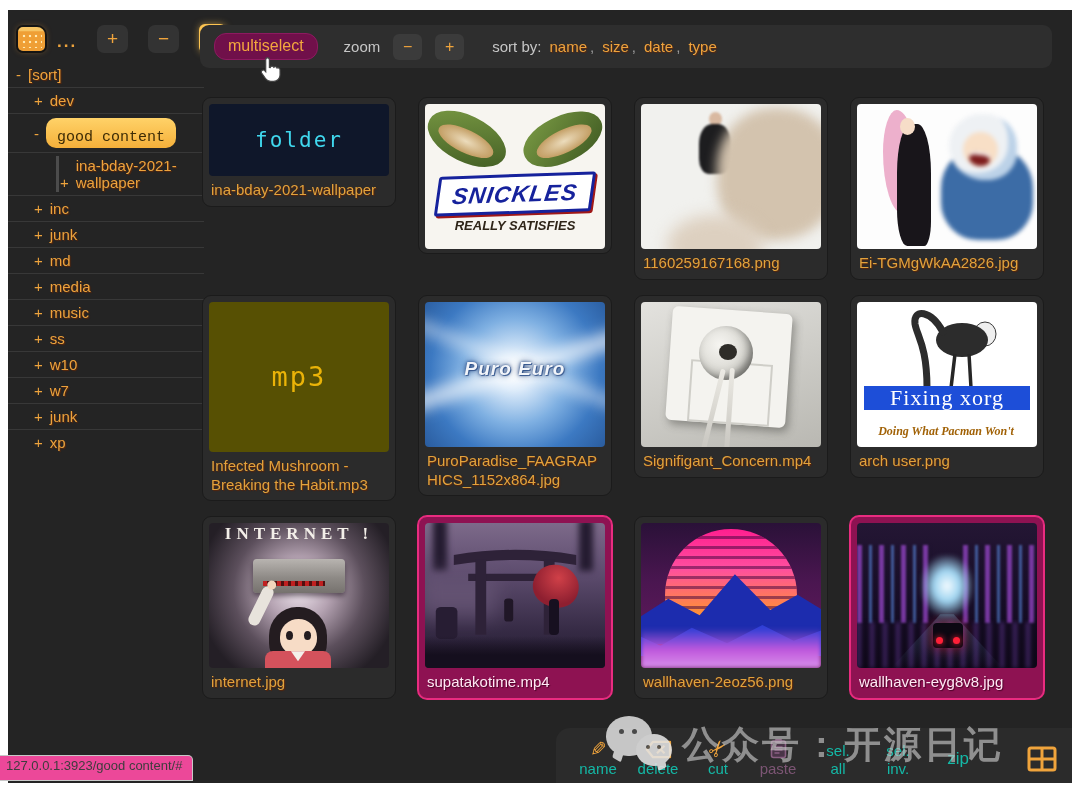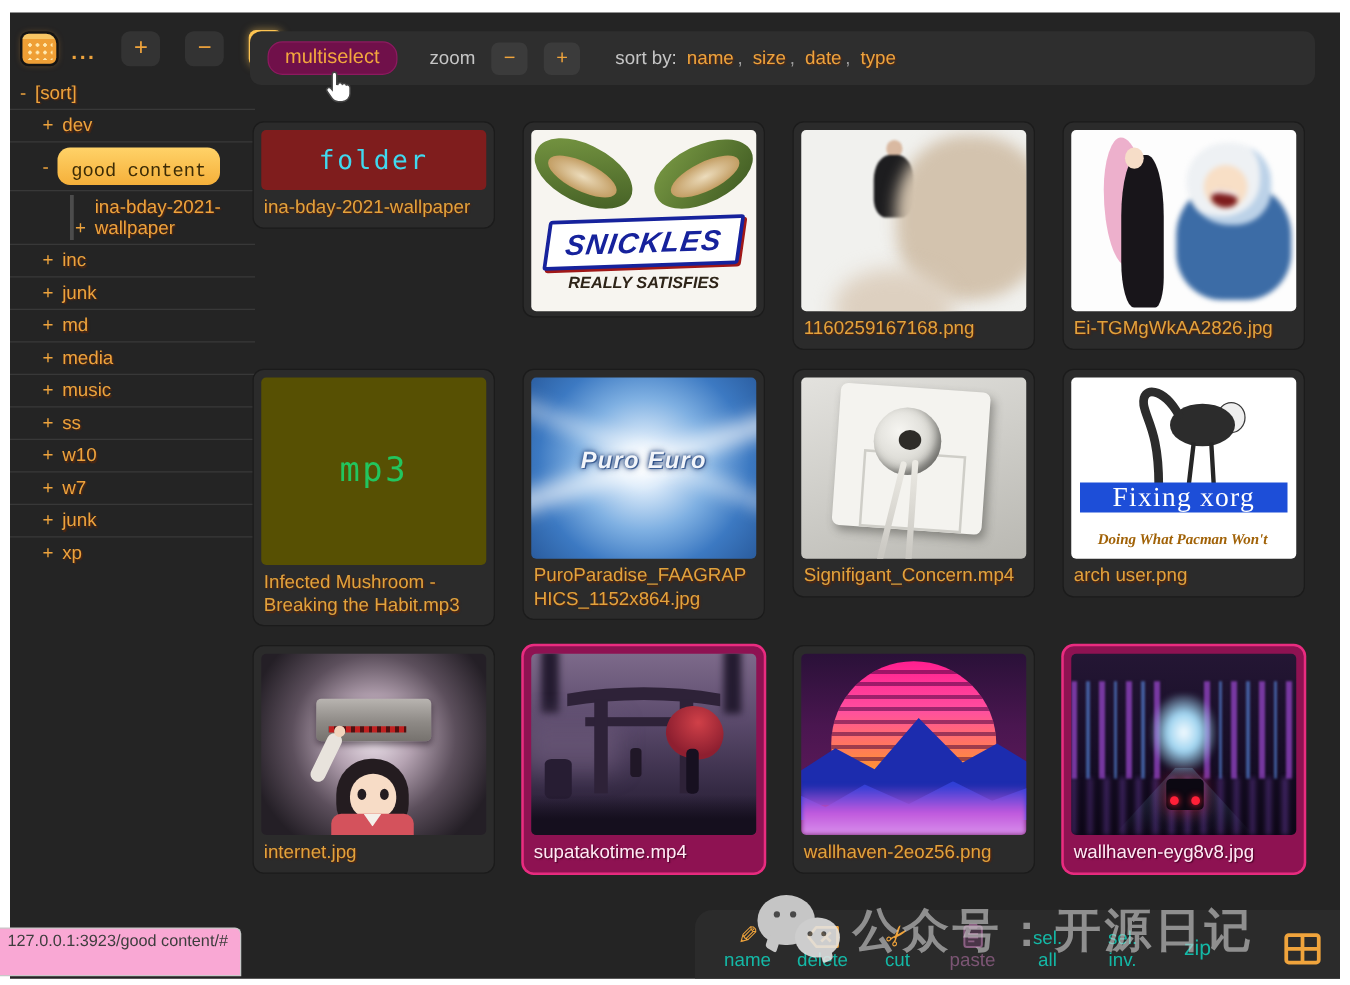--- a/index.html
+++ b/index.html
@@ -51,24 +51,24 @@
   .grid{position:absolute;left:194px;top:87px;display:grid;grid-template-columns:repeat(4,194px);
         column-gap:22px;row-gap:15px;align-items:start;}
   .card{background:#2b2b2b;border:1px solid #1b1b1b;border-radius:9px;padding:6px 6px 4px;box-sizing:border-box;}
   .card.sel{background:#8e1252;border-color:#ea2c80;box-shadow:0 0 0 1px #ea2c80;}
   .flabel{font-size:15px;color:#e2a23c;padding:5px 2px 2px;line-height:1.25;word-break:break-word;
           text-shadow:1px 1px 1px rgba(100,35,0,.8);}
   .card.sel .flabel{color:#ffe9f4;text-shadow:1px 1px 1px rgba(70,0,35,.9);}
   .thumb{width:180px;height:145px;border-radius:4px;overflow:hidden;position:relative;margin:0 auto;}
 
   
-  .t-folder{height:48px;background:#7f1d1d;display:flex;align-items:center;justify-content:center;}
+  .t-folder{height:72px;background:#0f172a;display:flex;align-items:center;justify-content:center;}
   .t-folder span{font-family:"DejaVu Sans Mono",monospace;font-size:21px;color:#40d8ee;letter-spacing:2px;}
   .t-mp3{height:150px;background:#575003;display:flex;align-items:center;justify-content:center;}
-  .t-mp3 span{font-family:"DejaVu Sans Mono",monospace;font-size:27px;color:#22c55e;letter-spacing:2px;}
+  .t-mp3 span{font-family:"DejaVu Sans Mono",monospace;font-size:27px;color:#eab308;letter-spacing:2px;}
 
   
   .t-snickles{background:#f7f5f0;}
   .sn{position:absolute;width:84px;height:46px;background:linear-gradient(150deg,#7a9a44,#3f5a22);
       border-radius:48% 52% 50% 50%;}
   .sn::after{content:"";position:absolute;inset:30% 14% 20%;background:radial-gradient(#ecdcbc,#b2843f);border-radius:50%;}
   .sn.h1{left:0px;top:12px;transform:rotate(26deg);}
   .sn.h2{right:0px;top:12px;transform:rotate(-26deg);}
   .sn-logo{position:absolute;left:12px;right:12px;top:70px;height:34px;background:#fff;
       border:3px solid #16229c;border-radius:3px;transform:skewX(-10deg) rotate(-2deg);
@@ -214,22 +214,22 @@
       transform:rotate(30deg) skewX(12deg);border-radius:2px;}
   .wcs{position:absolute;left:30px;top:18px;width:36px;height:32px;background:#e4e4e4;border-radius:50%;}
   .wcs::before{content:"";position:absolute;left:10px;top:11px;width:4px;height:4px;background:#4e4e4e;
       border-radius:50%;box-shadow:11px 0 0 #4e4e4e;}
   .wcs::after{content:"";position:absolute;right:6px;bottom:-3px;width:9px;height:9px;background:#e4e4e4;
       transform:rotate(-25deg) skewX(-12deg);border-radius:2px;}
   .wm-text{font-size:37px;font-weight:600;letter-spacing:3px;color:rgba(205,205,205,.62);white-space:nowrap;}
 
   
   .cursor{position:absolute;left:250px;top:46px;z-index:40;}
-  .statusbar{position:absolute;left:0;bottom:8px;background:#f9a8d4;color:#3d3d3d;font-size:13px;
-      padding:2px 10px 20px 6px;border-radius:0 4px 0 0;z-index:50;box-shadow:0 0 0 1px #c8c8c8;}
+  .statusbar{position:absolute;left:0;bottom:8px;background:#ec4899;color:#3d3d3d;font-size:13px;
+      padding:2px 10px 7px 6px;border-radius:0 4px 0 0;z-index:50;box-shadow:0 0 0 1px #c8c8c8;}
 </style>
 </head>
 <body>
 
 <div class="screen">
 
   <div class="side-head">
     <div class="bread"></div>
     <span class="dots">...</span>
     <div class="sqbtn">+</div>
@@ -396,20 +396,21 @@
         <div class="ar-banner">
           <span>Fixing xorg</span>
         </div>
         <div class="ar-tag">Doing What Pacman Won't</div>
       </div>
       <div class="flabel">arch user.png</div>
     </div>
 
     <div class="card">
       <div class="thumb t-int">
+        <div class="in-cap">INTERNET !</div>
         <i class="in-modem"></i>
         <i class="in-arm"></i>
         <i class="in-hair"></i>
         <i class="in-face"></i>
         <i class="in-body"></i>
       </div>
       <div class="flabel">internet.jpg</div>
     </div>
 
     <div class="card sel">

